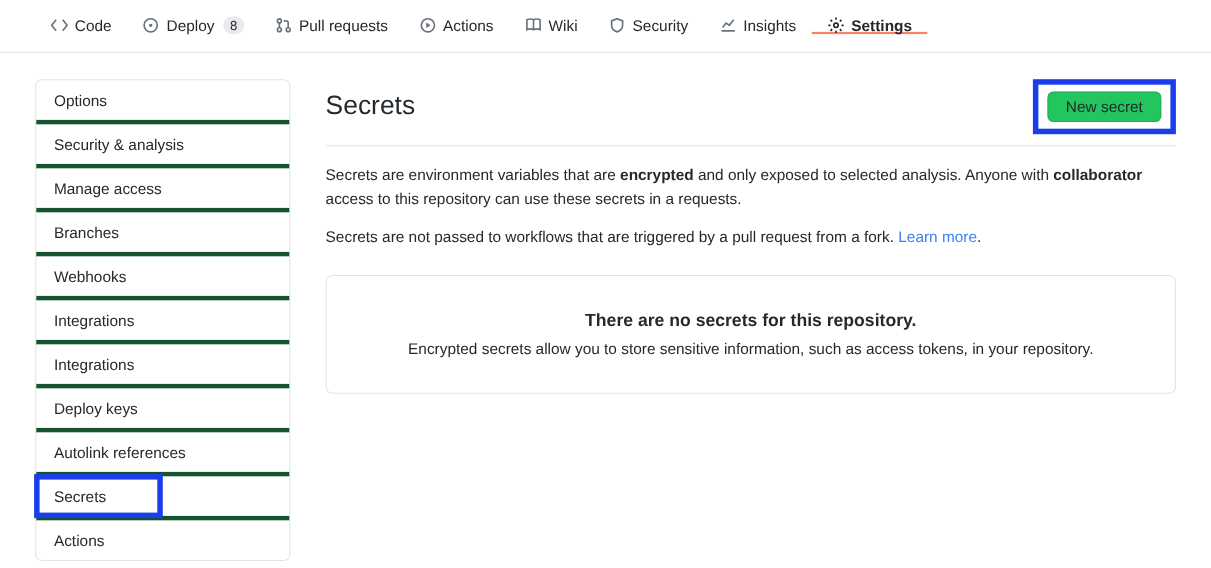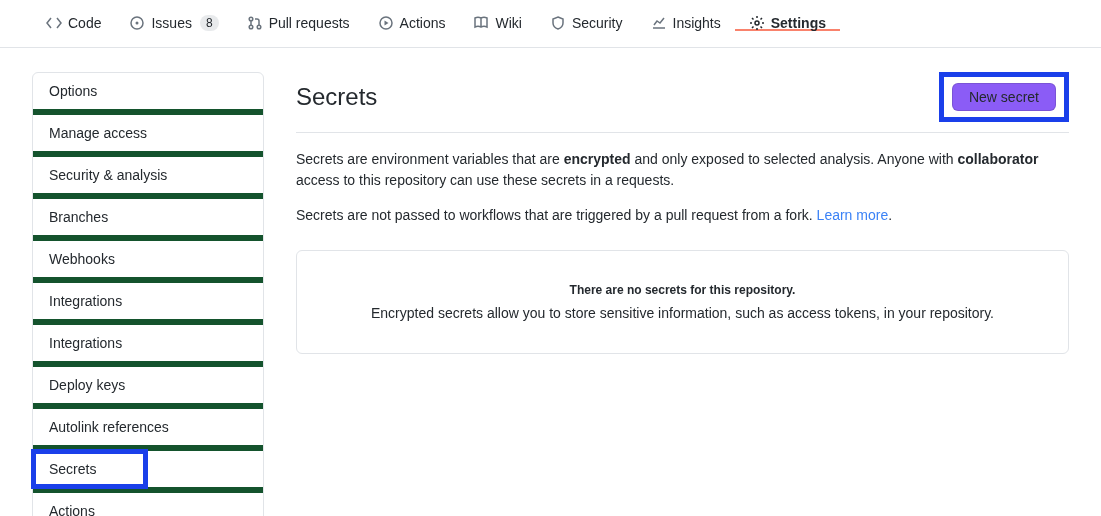--- a/index.html
+++ b/index.html
@@ -53,21 +53,21 @@
   }
   .sidebar {
     width: 232px;
     border: 1px solid #e1e4e8;
     border-radius: 6px;
     overflow: visible;
     flex-shrink: 0;
   }
   .sidebar-item {
     padding: 10px 16px;
-    border-bottom: 6px solid #14532d;
+    border-bottom: 4px solid #14532d;
     cursor: pointer;
     font-size: 14px;
     color: #24292e;
     position: relative;
   }
   .sidebar-item:last-child { border-bottom: none; }
   .sidebar-item.selected::before {
     content: "";
     position: absolute;
     left: 0; top: 8px; bottom: 8px;
@@ -88,21 +88,21 @@
   }
   .page-title {
     font-size: 24px;
     font-weight: 400;
     margin: 0;
   }
   .btn {
     font-size: 14px;
     font-weight: 500;
     padding: 5px 16px;
-    background: #8b5cf6;
+    background: #22c55e;
     border: 1px solid rgba(27,31,35,0.15);
     border-radius: 6px;
     cursor: pointer;
     color: #24292e;
   }
   .highlight-box-blue {
     border: 5px solid #1a3fea;
     padding: 6px 8px;
     display: inline-block;
   }
@@ -123,21 +123,21 @@
   }
   .desc a { color: #3b82f6; text-decoration: none; }
   .blankslate {
     border: 1px solid #e1e4e8;
     border-radius: 6px;
     padding: 32px;
     text-align: center;
     margin-top: 24px;
   }
   .blankslate-title {
-    font-size: 12px;
+    font-size: 16px;
     font-weight: 600;
     margin: 0 0 8px 0;
   }
   .blankslate-sub {
     margin: 0;
     color: #24292e;
   }
   svg { display: block; }
 </style>
 </head>
@@ -152,21 +152,21 @@
       </span>
     <span>Code</span>
   </a>
   <a class="topnav-item">
     <span class="icon">
         <svg width="16" height="16" viewBox="0 0 16 16" fill="none" stroke="currentColor" stroke-width="1.5">
           <circle cx="8" cy="8" r="6"></circle>
           <circle cx="8" cy="8" r="1.5" fill="currentColor" stroke="none"></circle>
         </svg>
       </span>
-    <span>Issues</span>
+    <span>Deploy</span>
     <span class="counter">8</span>
   </a>
   <a class="topnav-item">
     <span class="icon">
         <svg width="16" height="16" viewBox="0 0 16 16" fill="none" stroke="currentColor" stroke-width="1.5">
           <circle cx="4" cy="4" r="1.8"></circle>
           <circle cx="4" cy="12" r="1.8"></circle>
           <circle cx="12" cy="12" r="1.8"></circle>
           <path d="M4 6v4M12 10V6a2 2 0 00-2-2H8"></path>
         </svg>
@@ -214,22 +214,22 @@
         </svg>
       </span>
     <span>Settings</span>
   </a>
 </nav>
 
 <div class="container">
 
   <nav class="sidebar">
     <div class="sidebar-item"><span>Options</span></div>
+    <div class="sidebar-item"><span>Security &amp; analysis</span></div>
     <div class="sidebar-item"><span>Manage access</span></div>
-    <div class="sidebar-item"><span>Security &amp; analysis</span></div>
     <div class="sidebar-item"><span>Branches</span></div>
     <div class="sidebar-item"><span>Webhooks</span></div>
     <div class="sidebar-item"><span>Integrations</span></div>
     <div class="sidebar-item"><span>Integrations</span></div>
     <div class="sidebar-item"><span>Deploy keys</span></div>
     <div class="sidebar-item"><span>Autolink references</span></div>
     <div class="sidebar-item selected secrets-item">
       <span>Secrets</span>
       <span class="highlight-sidebar"></span>
     </div>

